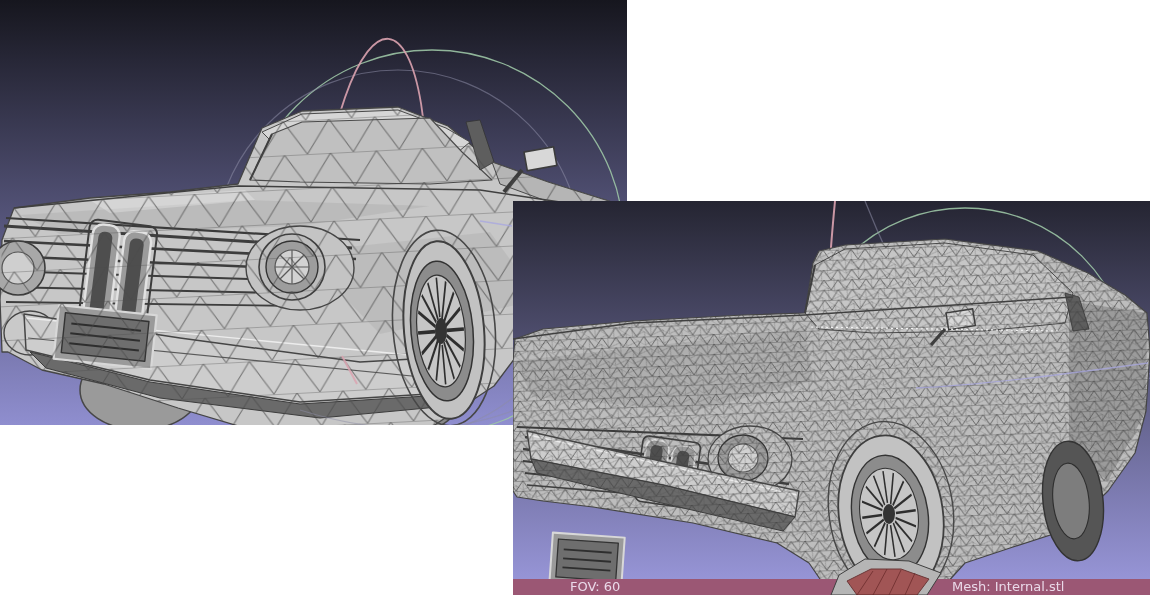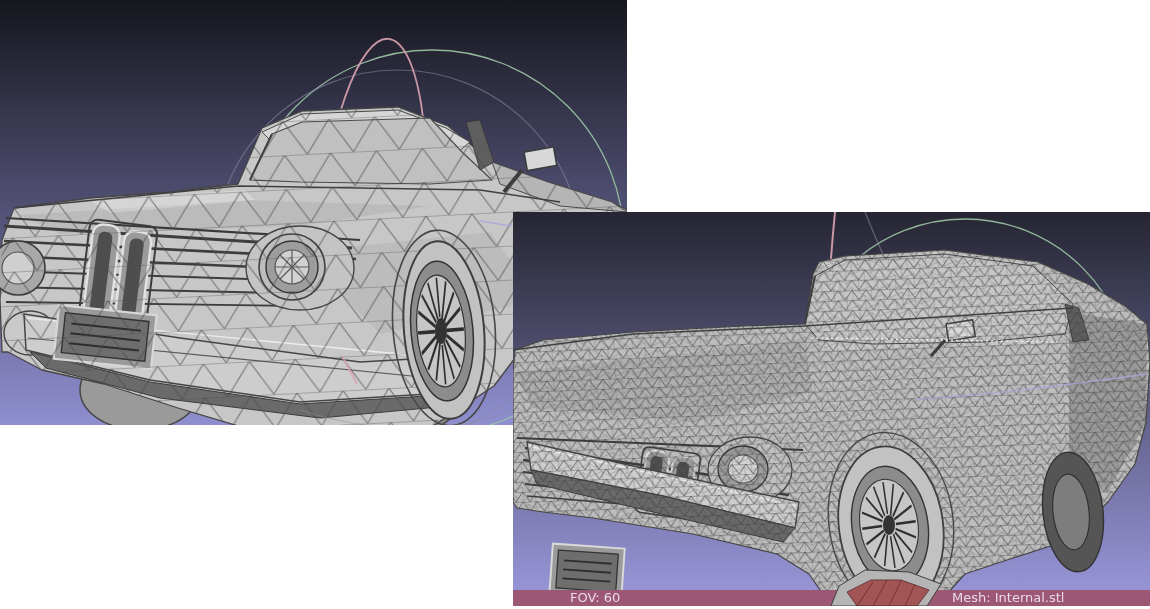--- a/index.html
+++ b/index.html
@@ -1,20 +1,20 @@
 <!DOCTYPE html>
 <html><head>
 <meta charset="utf-8">
 <style>
   html,body{margin:0;padding:0;background:#ffffff;}
   .canvas{position:relative;width:1150px;height:609px;background:#ffffff;overflow:hidden;
           font-family:"DejaVu Sans","Liberation Sans",sans-serif;}
   .vp{position:absolute;overflow:hidden;}
   #vp-left{left:0;top:0;width:627px;height:425px;}
-  #vp-right{left:513px;top:212px;width:637px;height:394px;}
+  #vp-right{left:513px;top:201px;width:637px;height:394px;}
   svg{display:block;}
   text{font-family:"DejaVu Sans","Liberation Sans",sans-serif;}
 </style>
 </head>
 <body>
 
 <div class="canvas">
 
   <div class="vp" id="vp-left">
     <svg width="627" height="425" viewBox="0 0 627 425">

